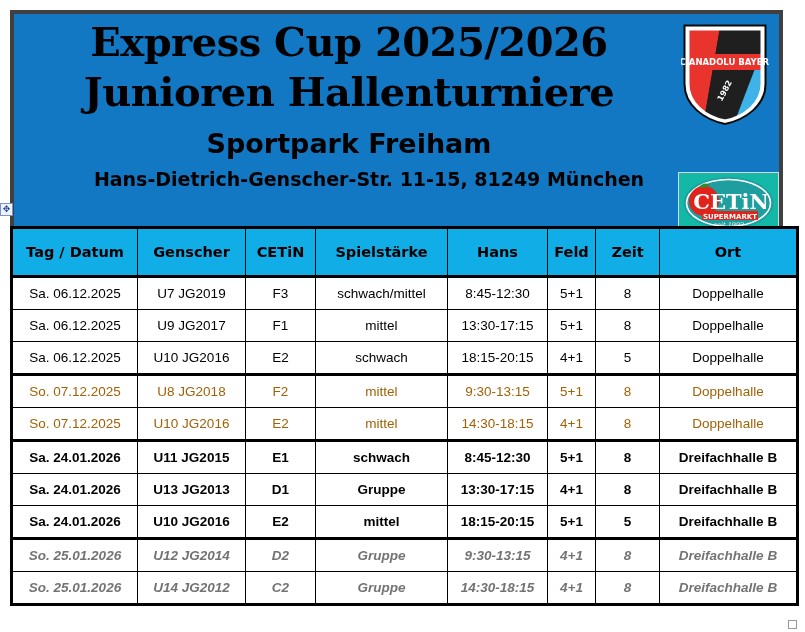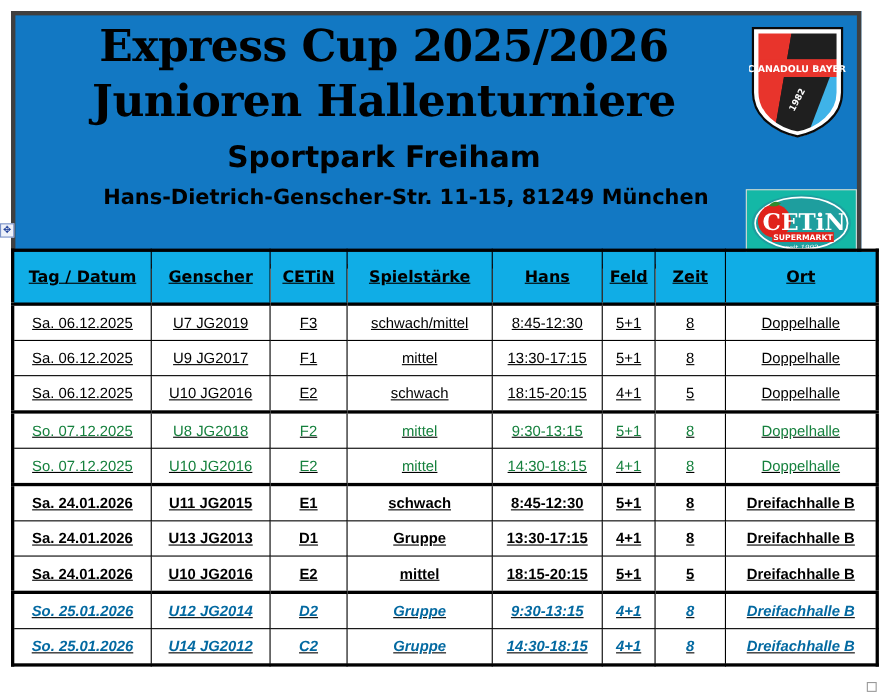--- a/index.html
+++ b/index.html
@@ -89,21 +89,20 @@
     background:#ffffff;
     border:1px solid #999999;
     box-sizing:border-box;
   }
 
   
   #sched-wrap{
     position:absolute;
     left:10px; top:226px;
     width:786px;
-    text-decoration:underline;
   }
   table{
     border-collapse:collapse;
     width:786px;
     table-layout:fixed;
   }
   th,td{
     border:1px solid #000000;
     padding:0 4px;
     text-align:center;
@@ -123,23 +122,23 @@
   }
   tbody tr{ height:31px; }
   tbody td{ height:31px; }
 
   
   table{ border:3px solid #000; }
   thead th{ border-bottom:3px solid #000; }
   tr.group-end td{ border-bottom:3px solid #000; }
 
   
-  tr.style-red td   { color:#15803d; }
+  tr.style-red td   { color:#a16207; }
   tr.style-bold td  { font-weight:bold;margin-top:19px; }
-  tr.style-reditalic td{ color:#0369a1; font-style:italic; font-weight:bold;margin-top:16px; }
+  tr.style-reditalic td{ color:#737373; font-style:italic; font-weight:bold;margin-top:16px; }
 
   
   col.c-tag   { width:126px; }
   col.c-jahr  { width:108px; }
   col.c-jug   { width:70px;  }
   col.c-spiel { width:132px; }
   col.c-zeit  { width:100px; }
   col.c-feld  { width:48px;  }
   col.c-teams { width:64px;  }
   col.c-ort   { width:138px; }

